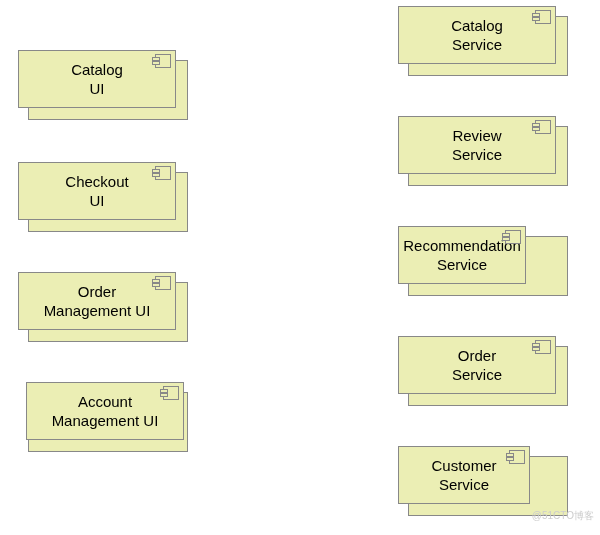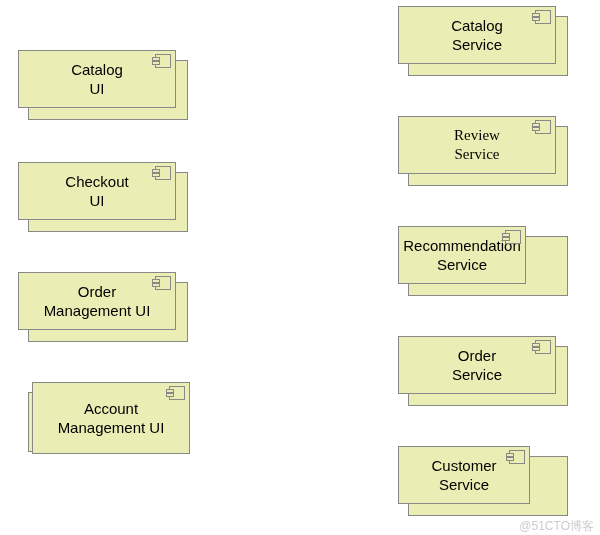--- a/index.html
+++ b/index.html
@@ -64,22 +64,22 @@
       left: -4px;
       bottom: 2px;
       width: 6px;
       height: 2px;
       border: 1px solid #888;
       background: #ebeeb4;
     }
     .watermark {
       position: absolute;
       right: 6px;
-      bottom: 0;
-      font-size: 12px;
+      bottom: 12px;
+      font-size: 10px;
       color: #ccc;
     }
   </style>
 </head>
 <body>
 
 <div class="diagram">
 
   <div class="component" style="left:18px; top:50px;">
     <div class="shadow-box" style="left:10px; top:10px; width:158px; height:58px;"></div>
@@ -100,37 +100,37 @@
   <div class="component" style="left:18px; top:272px;">
     <div class="shadow-box" style="left:10px; top:10px; width:158px; height:58px;"></div>
     <div class="main-box" style="left:0; top:0; width:158px; height:58px;">
       <span class="uml-icon"></span>
       <span>Order<br>Management UI</span>
     </div>
   </div>
 
   <div class="component" style="left:18px; top:382px;">
     <div class="shadow-box" style="left:10px; top:10px; width:158px; height:58px;"></div>
-    <div class="main-box" style="left:14px; top:0; width:158px; height:72px;">
+    <div class="main-box" style="left:8px; top:0; width:158px; height:58px;">
       <span class="uml-icon"></span>
       <span>Account<br>Management UI</span>
     </div>
   </div>
 
   <div class="component" style="left:398px; top:6px;">
     <div class="shadow-box" style="left:10px; top:10px; width:158px; height:58px;"></div>
     <div class="main-box" style="left:0; top:0; width:158px; height:58px;">
       <span class="uml-icon"></span>
       <span>Catalog<br>Service</span>
     </div>
   </div>
 
   <div class="component" style="left:398px; top:116px;">
     <div class="shadow-box" style="left:10px; top:10px; width:158px; height:58px;"></div>
-    <div class="main-box" style="left:0; top:0; width:158px; height:58px;font-family:Liberation Serif, serif;">
+    <div class="main-box" style="left:0; top:0; width:158px; height:58px;">
       <span class="uml-icon"></span>
       <span>Review<br>Service</span>
     </div>
   </div>
 
   <div class="component" style="left:398px; top:226px;">
     <div class="shadow-box" style="left:10px; top:10px; width:158px; height:58px;"></div>
     <div class="main-box" style="left:0; top:0; width:128px; height:58px;">
       <span class="uml-icon"></span>
       <span>Recommendation<br>Service</span>

